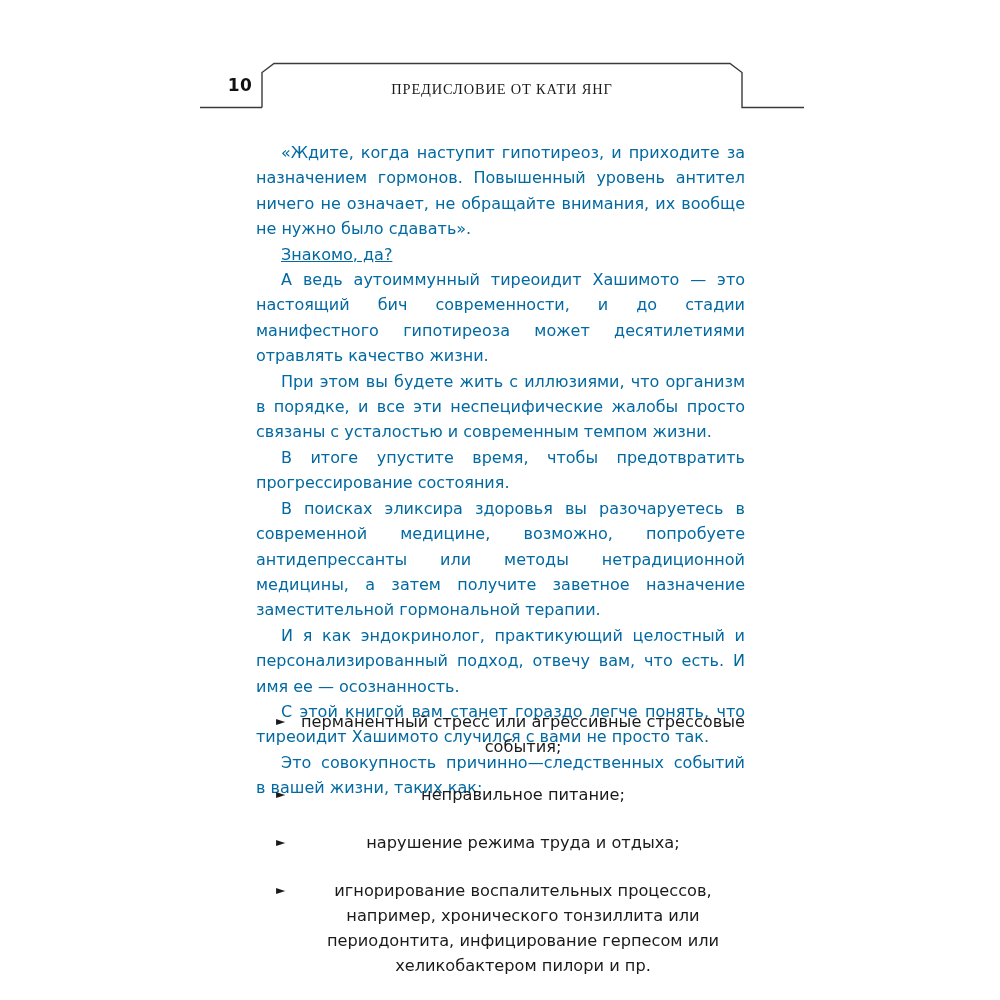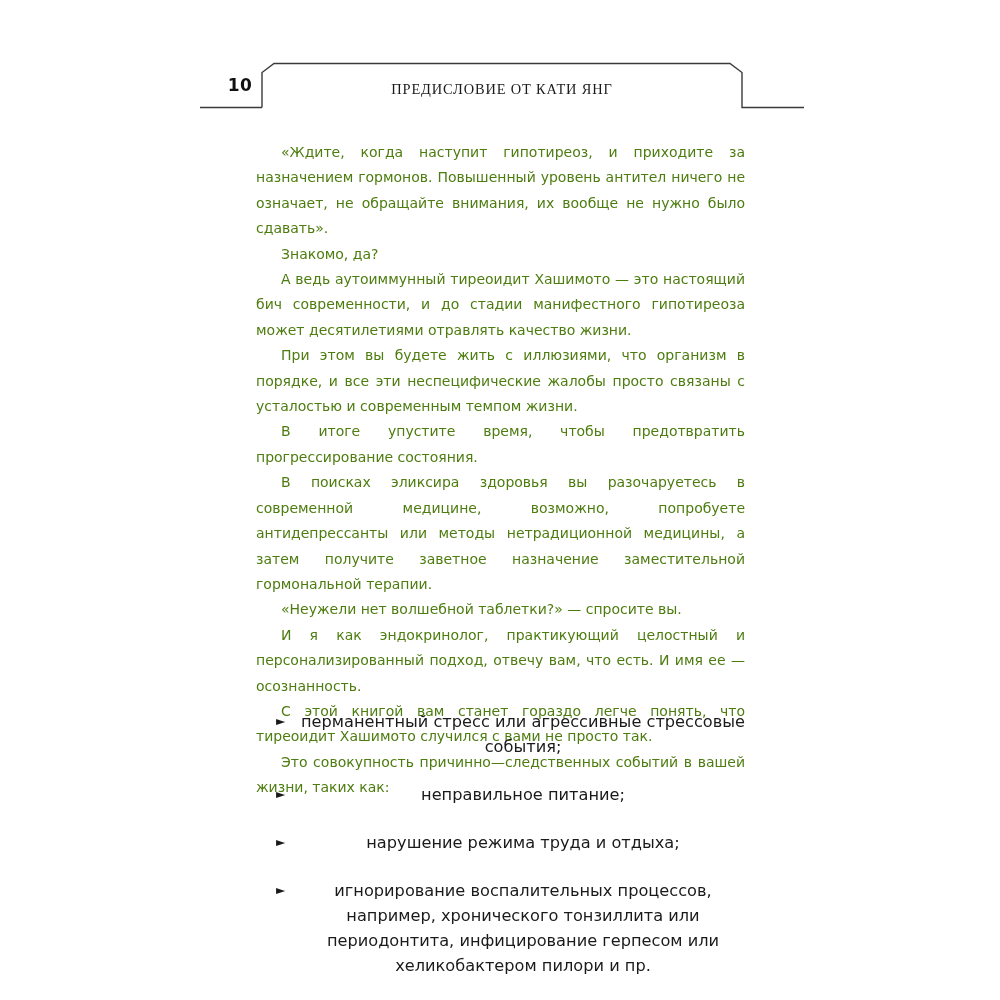--- a/index.html
+++ b/index.html
@@ -65,28 +65,29 @@
     position: absolute;
     left: 256px;
     top: 140px;
     width: 489px;
   }
   p.para {
     margin: 0;
     text-align: justify;
     text-justify: inter-word;
     text-indent: 25px;
-    font-size: 14px;
+    font-size: 16px;
     line-height: 25.4px;
-    color: #4d7c0f;
+    color: #0369a1;
     hyphens: manual;
     -webkit-hyphens: manual;
   }
   p.para.nojust {
     text-align: left;
+    text-decoration: underline;
   }
 
   
   .bullets {
     position: absolute;
     left: 276px;
     top: 709px;
     width: 470px;
   }
   .bullet-item {
@@ -127,21 +128,20 @@
     <div class="runhead-title">ПРЕДИСЛОВИЕ ОТ КАТИ ЯНГ</div>
   </div>
 
   <div class="textblock">
     <p class="para">«Ждите, когда наступит гипотиреоз, и приходите за назначением гормонов. Повышенный уровень антител ничего не означает, не обращайте внимания, их вообще не нужно было сдавать».</p>
     <p class="para nojust">Знакомо, да?</p>
     <p class="para">А ведь аутоиммунный тиреоидит Хашимото — это настоящий бич современности, и до стадии манифестного гипотиреоза может десятилетиями отравлять качество жизни.</p>
     <p class="para">При этом вы будете жить с иллюзиями, что организм в порядке, и все эти неспецифические жалобы просто связаны с усталостью и современным темпом жизни.</p>
     <p class="para">В итоге упустите время, чтобы предотвратить прогрессирование состояния.</p>
     <p class="para">В поисках эликсира здоровья вы разочаруетесь в современной медицине, возможно, попробуете антидепрессанты или методы нетрадиционной медицины, а затем получите заветное назначение заместительной гормональной терапии.</p>
-    <p class="para nojust">«Неужели нет волшебной таблетки?» — спросите вы.</p>
     <p class="para">И я как эндокринолог, практикующий целостный и персонализированный подход, отвечу вам, что есть. И имя ее — осознанность.</p>
     <p class="para">С этой книгой вам станет гораздо легче понять, что тиреоидит Хашимото случился с вами не просто так.</p>
     <p class="para">Это совокупность причинно—следственных событий в вашей жизни, таких как:</p>
   </div>
 
   <div class="bullets">
     <div class="bullet-item">
       <span class="bullet-mark">►</span>
       <span class="bullet-text">перманентный стресс или агрессивные стрессовые события;</span>
     </div>

